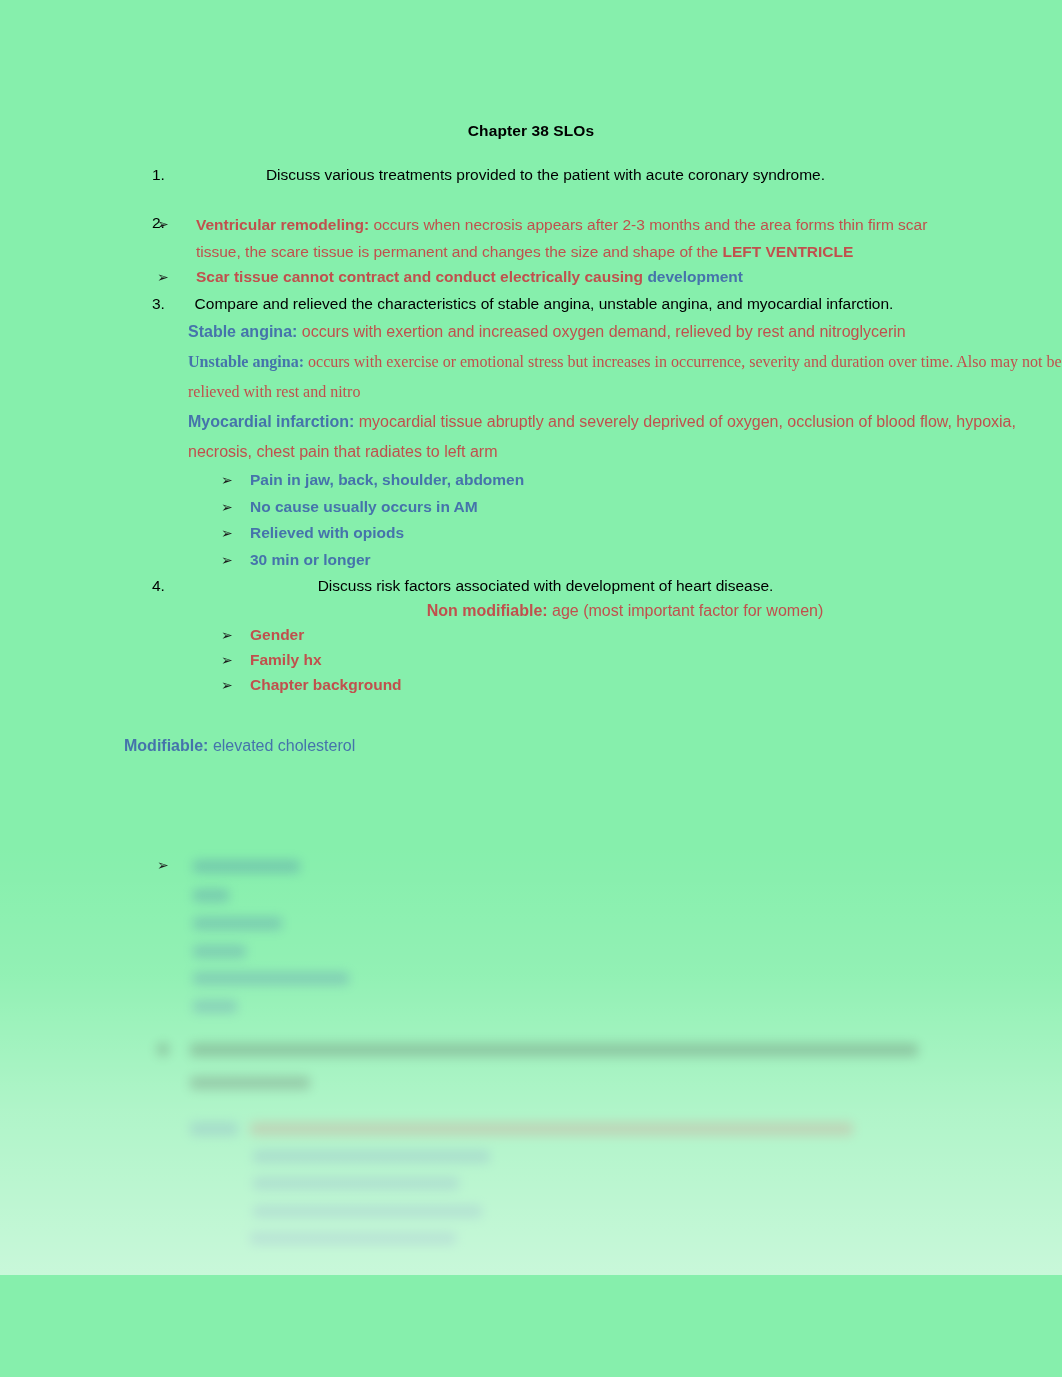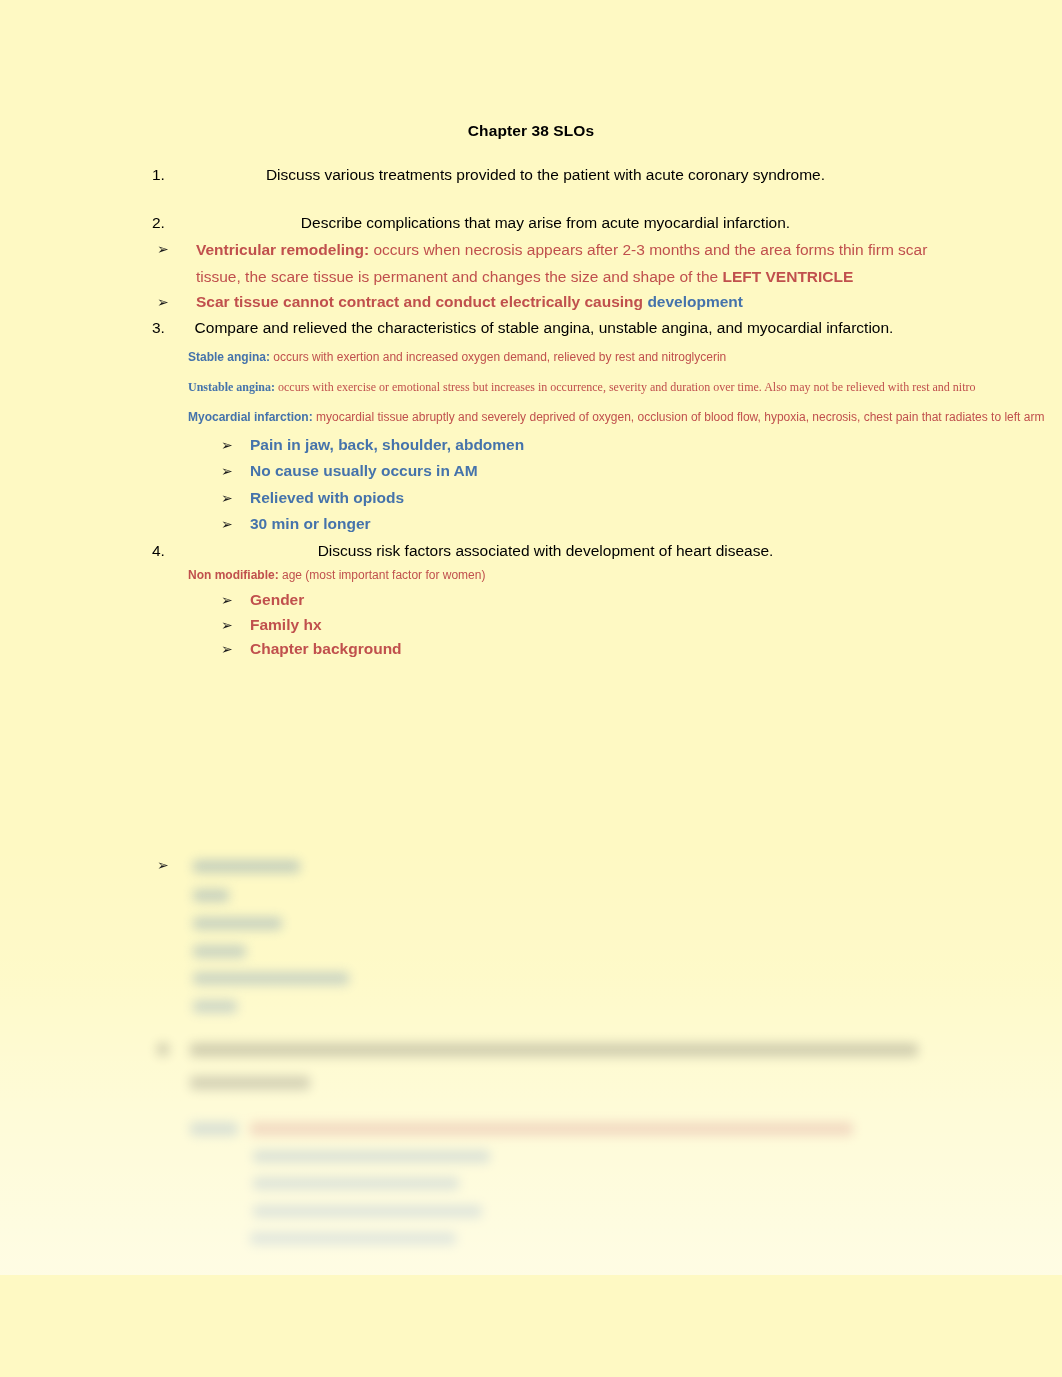--- a/index.html
+++ b/index.html
@@ -14,21 +14,21 @@
     position: relative;
     overflow: hidden;
     font-family: "Liberation Sans", sans-serif;
     color: #000000;
     -webkit-font-smoothing: antialiased;
   }
 
   .page {
     position: absolute;
     inset: 0;
-    background: #fef9c3;
+    background: #86efac;
   }
 
   
   .doc-title {
     position: absolute;
     top: 122px;
     left: 0;
     width: 1062px;
     text-align: center;
     font-size: 15.5px;
@@ -96,21 +96,21 @@
     top: 0;
     font-family: "DejaVu Sans", sans-serif;
     font-size: 14px;
     line-height: 26.5px;
     color: #1a1a1a;
   }
 
   
   .indent-para {
     padding-left: 188px;
-    font-size: 12px;
+    font-size: 16px;
     line-height: 30px;
     max-width: 940px;
   }
 
   .flush-para {
     padding-left: 124px;
     font-size: 16px;
     line-height: 30px;
   }
 
@@ -171,21 +171,20 @@
 
     <div class="num-item">
       <span class="num">1.</span>
       <span class="txt">Discuss various treatments provided to the patient with acute coronary syndrome.</span>
     </div>
 
     <div class="spacer-24"></div>
 
     <div class="num-item">
       <span class="num">2.</span>
-      <span class="txt">Describe complications that may arise from acute myocardial infarction.</span>
     </div>
 
     <div class="arrow-row" style="line-height:27px;">
       <span class="arrow" style="line-height:27px;">➢</span>
       <span class="body">
         <span class="red-b">Ventricular remodeling:</span><span class="red"> occurs when necrosis appears after 2-3 months and the area forms thin firm scar tissue, the scare tissue is permanent and changes the size and shape of the </span><span class="red-b">LEFT VENTRICLE</span>
       </span>
     </div>
 
     <div class="arrow-row">
@@ -227,39 +226,42 @@
     <div class="arrow-row2">
       <span class="arrow">➢</span>
       <span class="blue-b">30 min or longer</span>
     </div>
 
     <div class="num-item" style="line-height:25px;">
       <span class="num">4.</span>
       <span class="txt">Discuss risk factors associated with development of heart disease.</span>
     </div>
 
-    <div class="indent-para" style="line-height:25px;">
+    <div class="indent-para" style="line-height:25px;text-align:center;">
       <span class="red-b">Non modifiable:</span><span class="red"> age (most important factor for women)</span>
     </div>
 
     <div class="arrow-row2" style="line-height:24.8px;">
       <span class="arrow" style="line-height:24.8px;">➢</span>
       <span class="red-b">Gender</span>
     </div>
     <div class="arrow-row2" style="line-height:24.8px;">
       <span class="arrow" style="line-height:24.8px;">➢</span>
       <span class="red-b">Family hx</span>
     </div>
     <div class="arrow-row2" style="line-height:24.8px;">
       <span class="arrow" style="line-height:24.8px;">➢</span>
       <span class="red-b">Chapter background</span>
     </div>
 
     <div style="height:33px;"></div>
 
+    <div class="flush-para">
+      <span class="blue-b">Modifiable:</span><span class="blue"> elevated cholesterol</span>
+    </div>
 
   </div>
 
   <div id="obscured-region">
 
     <div class="blurline bl-blue" style="left:193px; top:15px;  width:107px; height:13px;"></div>
     <div class="blurline bl-blue" style="left:193px; top:44px;  width:36px;  height:13px;"></div>
     <div class="blurline bl-blue" style="left:193px; top:72px;  width:89px;  height:13px;"></div>
     <div class="blurline bl-blue" style="left:193px; top:100px; width:53px;  height:13px;"></div>
     <div class="blurline bl-blue" style="left:193px; top:127px; width:156px; height:13px;"></div>

